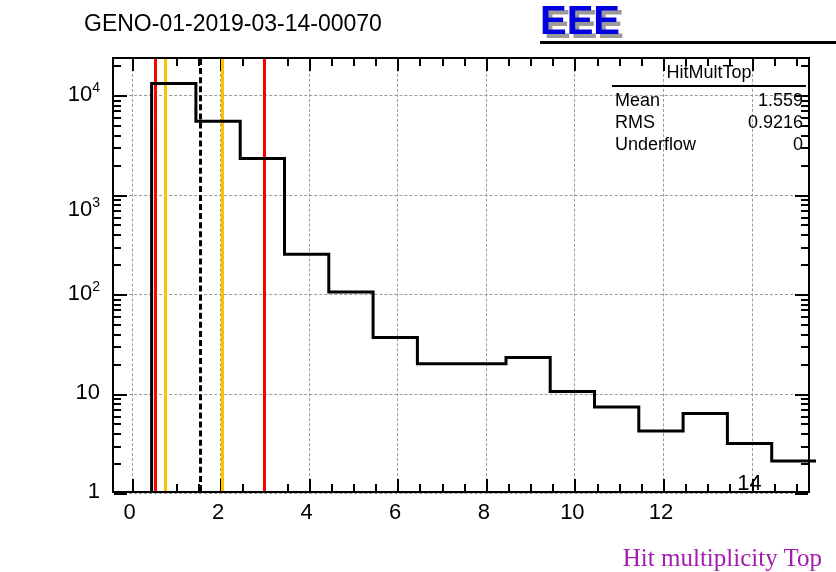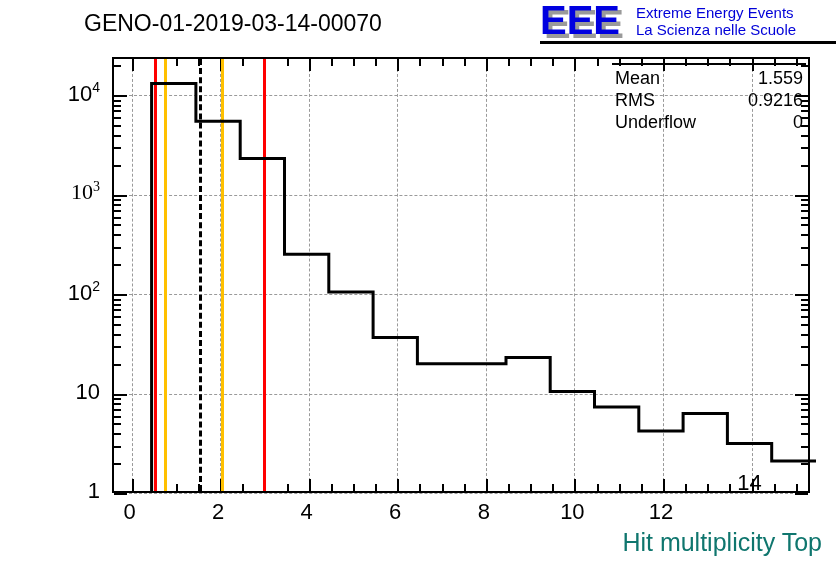--- a/index.html
+++ b/index.html
@@ -31,21 +31,21 @@
   .xtk-top{top:0;width:2px;}
   .ytk{left:0;height:2px;}
   .ytk-major{width:13px;}
   .ytk-minor{width:7px;}
   .ytk-r{right:0;height:2px;}
 
   .xlab{position:absolute;font-size:22px;color:#000;text-align:center;transform:translateX(-50%);}
   .ylab{position:absolute;font-size:22px;color:#000;text-align:right;transform:translateY(-50%);white-space:nowrap;}
   .ylab sup{font-size:14px;vertical-align:super;}
 
-  .axtitle{position:absolute;right:14px;top:528px;font-size:25px;color:#0f766e;white-space:nowrap;}
+  .axtitle{position:absolute;right:14px;top:544px;font-size:25px;color:#a21caf;white-space:nowrap;font-family:Liberation Serif, serif;}
 
   
   .vline{position:absolute;top:0;bottom:0;width:3px;}
 
   
   .stats{position:absolute;left:612px;top:62px;width:194px;font-size:18px;color:#000;background:transparent;}
   .stats-title{text-align:center;padding-bottom:1px;}
   .stats-hr{height:2px;background:#000;margin:1px 0 2px 0;}
   .srow{display:flex;justify-content:space-between;line-height:22px;padding:0 3px;}
   .srow span{white-space:nowrap;}
@@ -56,24 +56,20 @@
 <body>
 
 <div id="root">
 
   <div class="ttl">GENO-01-2019-03-14-00070</div>
 
   <div class="logo">
     <div class="logo-e">
       <span class="eglyph eshadow">EEE</span>
       <span class="eglyph efront">EEE</span>
-    </div>
-    <div class="logo-txt">
-      <div>Extreme Energy Events</div>
-      <div>La Scienza nelle Scuole</div>
     </div>
   </div>
   <div class="logo-rule"></div>
 
   <div class="frame" id="frame">
       <div class="grid-v" style="left: 17.501px;"></div>
       <div class="grid-v" style="left: 106.078px;"></div>
       <div class="grid-v" style="left: 194.655px;"></div>
       <div class="grid-v" style="left: 283.232px;"></div>
       <div class="grid-v" style="left: 371.809px;"></div>
@@ -241,27 +237,28 @@
       <div class="xlab" style="left: 395.232px; top: 499px;">6</div>
       <div class="xlab" style="left: 483.809px; top: 499px;">8</div>
       <div class="xlab" style="left: 572.385px; top: 499px;">10</div>
       <div class="xlab" style="left: 660.962px; top: 499px;">12</div>
       <div class="xlab" style="left: 749.539px; top: 470px;">14</div>
     </div>
   <div id="ylabels">
       <div class="ylab" style="left: 0px; width: 100px; top: 491px;">1</div>
       <div class="ylab" style="left: 0px; width: 100px; top: 391.516px;">10</div>
       <div class="ylab" style="left: 0px; width: 100px; top: 292.033px;">10<sup>2</sup></div>
-      <div class="ylab" style="left: 0px; width: 100px; top: 192px; font-family: Liberation Serif, serif;">10<sup>3</sup></div>
+      <div class="ylab" style="left: 0px; width: 100px; top: 208px;">10<sup>3</sup></div>
       <div class="ylab" style="left: 0px; width: 100px; top: 93.0655px;">10<sup>4</sup></div>
     </div>
 
   <div class="axtitle">Hit multiplicity Top</div>
 
   <div class="stats">
+    <div class="stats-title">HitMultTop</div>
     <div class="stats-hr"></div>
     <div id="statrows">
         <div class="srow">
           <span>Mean</span>
           <span>1.559</span>
         </div>
         <div class="srow">
           <span>RMS</span>
           <span>0.9216</span>
         </div>

